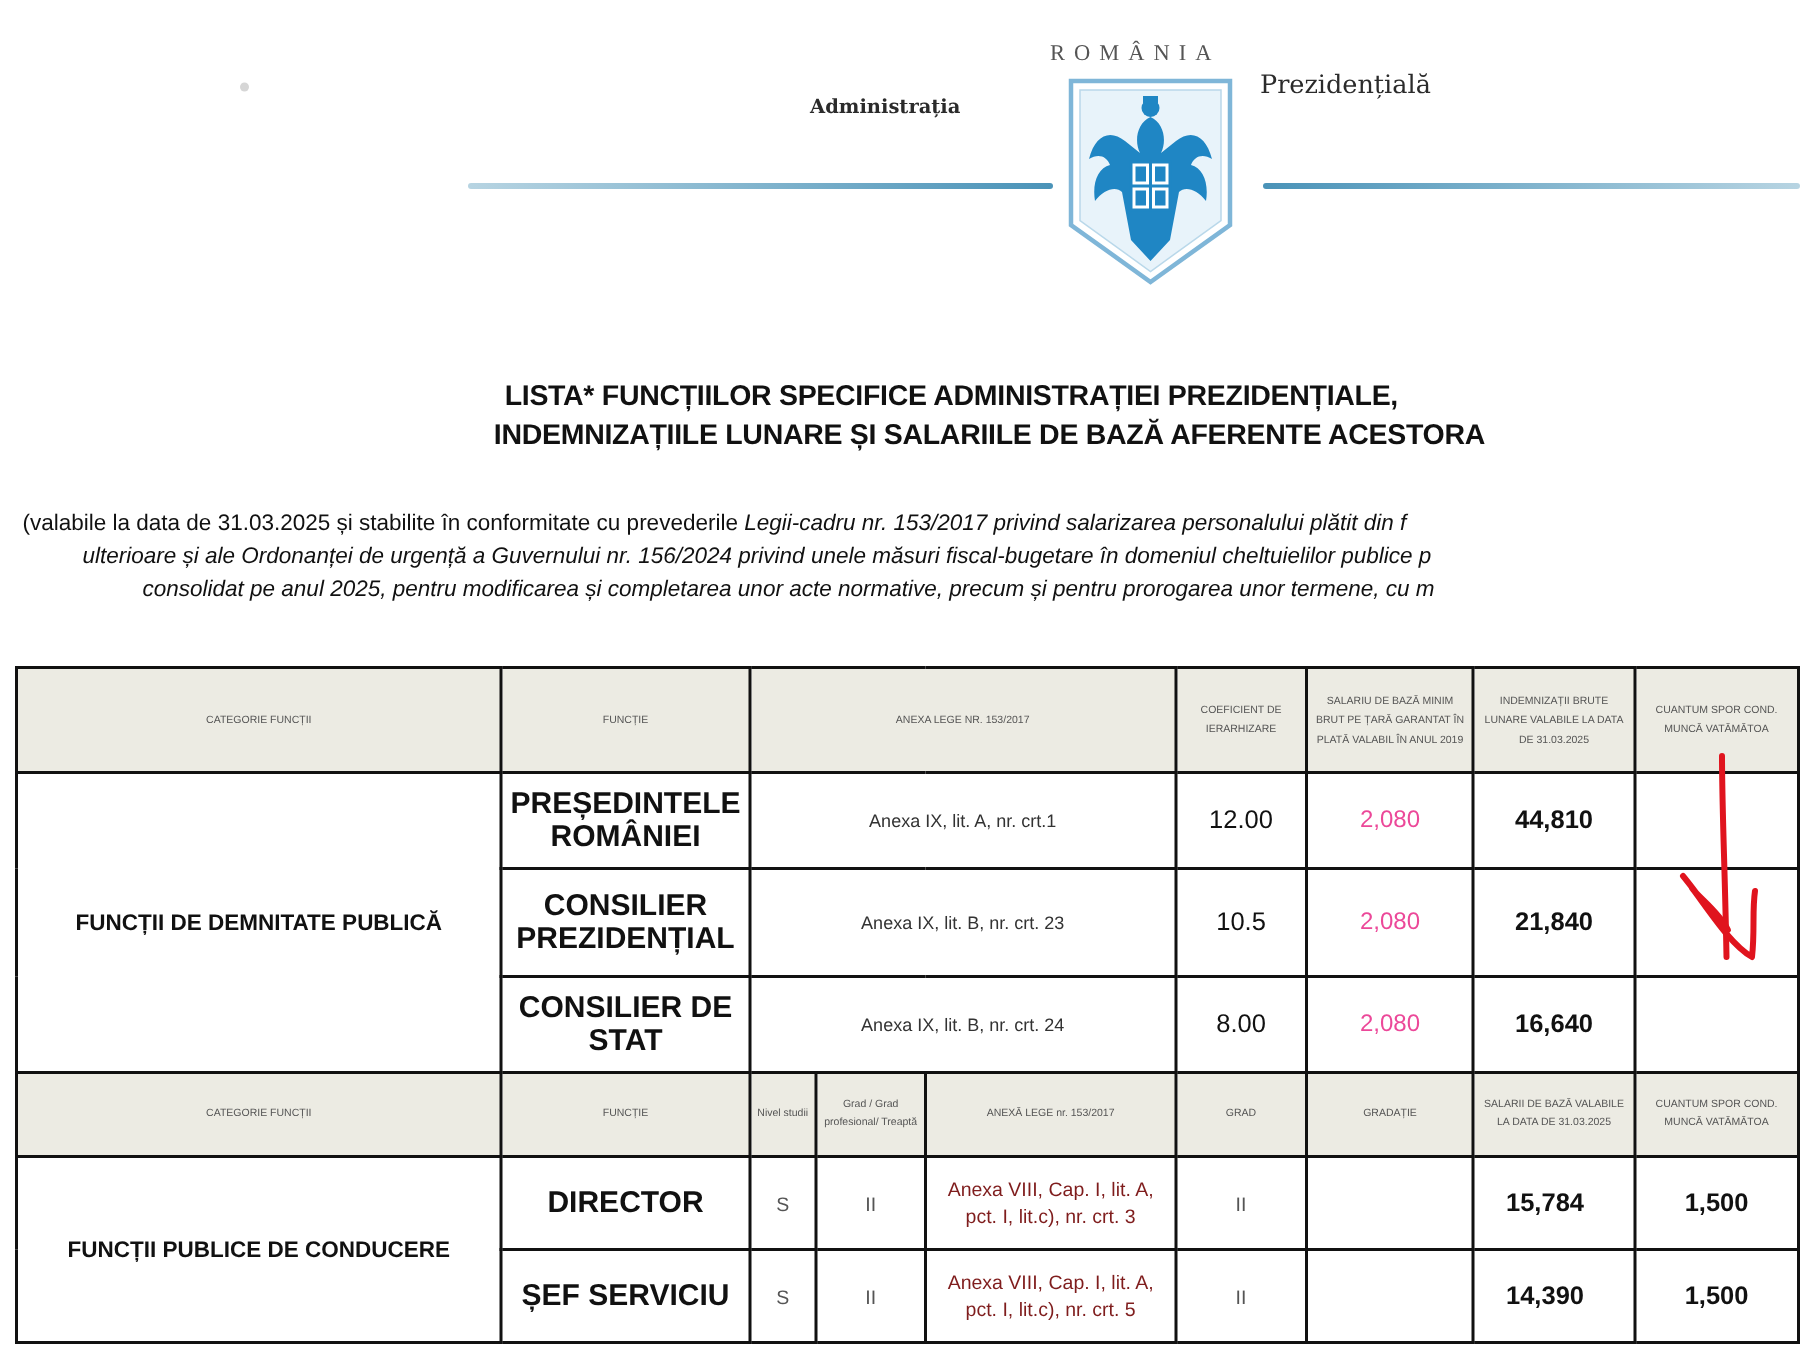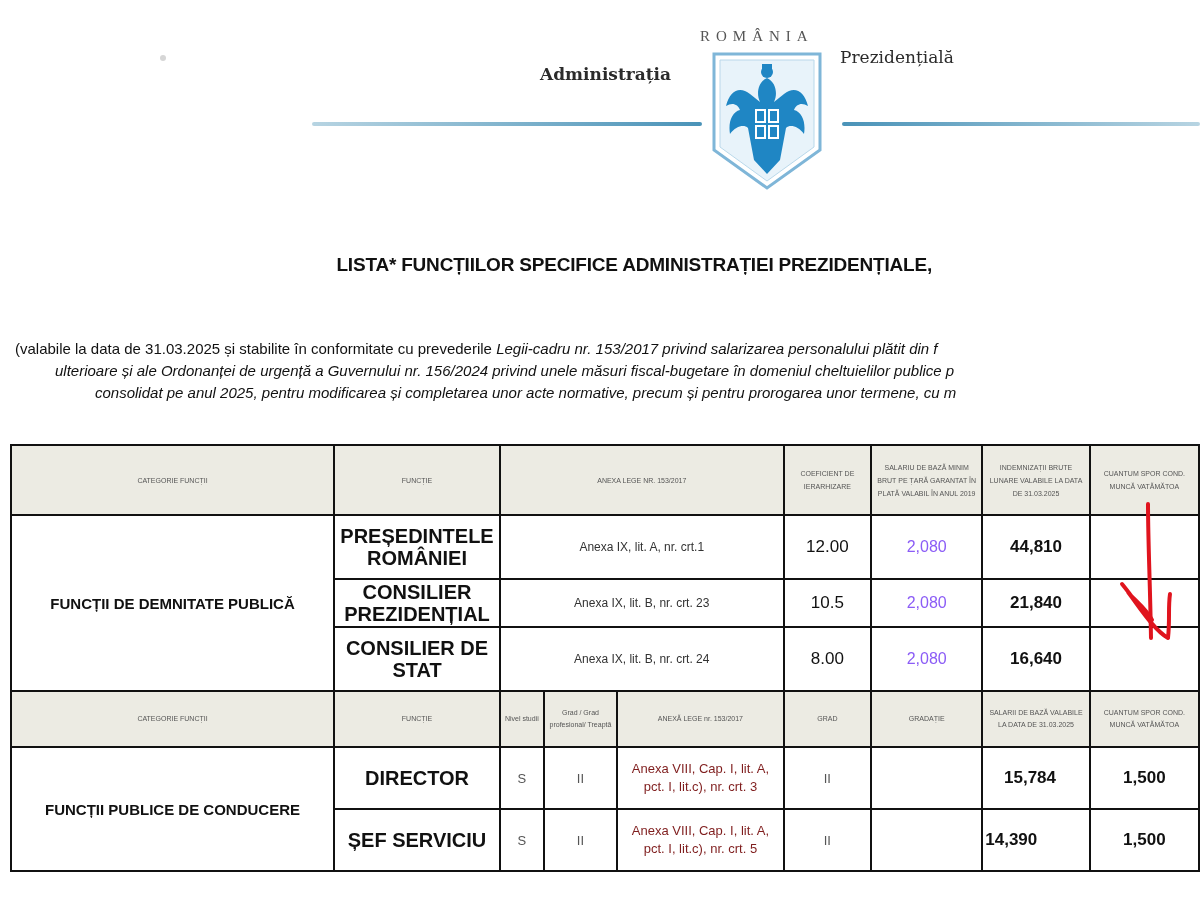--- a/index.html
+++ b/index.html
@@ -2,21 +2,21 @@
 <html><head>
 <meta charset="utf-8">
 <style>
   html, body { margin: 0; padding: 0; }
   body {
     width: 1200px; height: 900px; overflow: hidden; position: relative;
     background: #ffffff; font-family: "Liberation Sans", sans-serif; color: #111;
   }
   .dot { position: absolute; left: 160px; top: 55px; width: 6px; height: 6px; border-radius: 50%; background: #d6d6d6; }
   .romania { position: absolute; left: 700px; top: 28px; font-family: "Liberation Serif", serif; font-size: 15px; letter-spacing: 6px; color: #555; }
-  .admin { position: absolute; left: 540px; top: 64px; font-family: "DejaVu Serif", serif; font-weight: bold; font-size: 17px; color: #2b2b2b; }
+  .admin { position: absolute; left: 540px; top: 64px; font-family: "DejaVu Serif", serif; font-weight: bold; font-size: 13px; color: #2b2b2b; }
   .prez { position: absolute; left: 840px; top: 47px; font-family: "DejaVu Serif", serif; font-weight: normal; font-size: 17px; color: #2b2b2b; }
   .line-left { position: absolute; left: 312px; top: 122px; width: 390px; height: 4px;
     background: linear-gradient(to right, #b7d4e2, #4a93b8); border-radius: 2px; }
   .line-right { position: absolute; left: 842px; top: 122px; width: 358px; height: 4px;
     background: linear-gradient(to right, #4a93b8, #b7d4e2); border-radius: 2px; }
   .crest { position: absolute; left: 710px; top: 50px; width: 114px; height: 142px; }
   .title { position: absolute; left: 0; top: 252px; width: 996px; text-align: right; padding-right: 6px; box-sizing: border-box; }
   .title div { font-weight: bold; font-size: 19px; line-height: 26px; letter-spacing: -0.2px; }
   .title .l1 { padding-right: 58px; }
   .subtitle { position: absolute; left: 0; top: 338px; width: 1300px; font-size: 15px; line-height: 22px; }
@@ -28,21 +28,21 @@
 
   table.main { position: absolute; left: 10px; top: 444px; border-collapse: collapse; table-layout: fixed; }
   table.main td { border: 2px solid #111; text-align: center; vertical-align: middle; padding: 0 2px; overflow: hidden; }
   .hdr td { background: #ecebe3; color: #555; font-size: 7px; line-height: 13px; text-transform: uppercase; }
   .hdr2 td { background: #ecebe3; color: #555; font-size: 7px; line-height: 12px; }
   .cat { font-weight: bold; font-size: 15px; }
   .fn { font-weight: bold; font-size: 20px; line-height: 22px; }
   .anexa { font-size: 12px; color: #333; }
   .anexa2 { font-size: 13px; color: #7f1d1d; line-height: 18px; margin-left: 33px; }
   .num { font-size: 17px; }
-  .numg { font-size: 16px; color: #8b5cf6; }
+  .numg { font-size: 16px; color: #ec4899; }
   .numb { font-size: 17px; font-weight: bold; }
   .small { font-size: 13px; color: #555; }
   .arrow { position: absolute; left: 1110px; top: 500px; width: 90px; height: 150px; pointer-events: none; }
 </style>
 </head>
 <body>
 
 <div class="dot"></div>
 
 <div class="romania">ROMÂNIA</div>
@@ -61,20 +61,21 @@
   <line x1="57" y1="58" x2="57" y2="90" stroke="#1f86c4" stroke-width="2"></line>
   <line x1="44" y1="74" x2="70" y2="74" stroke="#1f86c4" stroke-width="2"></line>
   <rect x="47" y="61" width="7" height="10" fill="#1f86c4"></rect>
   <rect x="60" y="61" width="7" height="10" fill="#1f86c4"></rect>
   <rect x="47" y="77" width="7" height="10" fill="#1f86c4"></rect>
   <rect x="60" y="77" width="7" height="10" fill="#1f86c4"></rect>
 </svg>
 
 <div class="title">
   <div class="l1">LISTA* FUNCȚIILOR SPECIFICE ADMINISTRAȚIEI PREZIDENȚIALE,</div>
+  <div class="l2">INDEMNIZAȚIILE LUNARE ȘI SALARIILE DE BAZĂ AFERENTE ACESTORA</div>
 </div>
 
 <div class="subtitle">
   <div class="s1"><span>(valabile la data de 31.03.2025 și stabilite în conformitate cu prevederile </span><i>Legii-cadru nr. 153/2017 privind salarizarea personalului plătit din f</i></div>
   <div class="s2"><i>ulterioare și ale </i><i>Ordonanței de urgență a Guvernului nr. 156/2024 privind unele măsuri fiscal-bugetare în domeniul cheltuielilor publice p</i></div>
   <div class="s3"><i>consolidat pe anul 2025, pentru modificarea și completarea unor acte normative, precum și pentru prorogarea unor termene, cu m</i></div>
 </div>
 
 <table class="main">
   <colgroup>
@@ -102,21 +103,21 @@
 
   <tr style="height:64px">
     <td rowspan="3" class="cat">FUNCȚII DE DEMNITATE PUBLICĂ</td>
     <td class="fn"><span>PREȘEDINTELE</span><br><span>ROMÂNIEI</span></td>
     <td colspan="3" class="anexa">Anexa IX, lit. A, nr. crt.1</td>
     <td class="num">12.00</td>
     <td class="numg">2,080</td>
     <td class="numb">44,810</td>
     <td></td>
   </tr>
-  <tr style="height:48px">
+  <tr style="height:72px">
     <td class="fn"><span>CONSILIER</span><br><span>PREZIDENȚIAL</span></td>
     <td colspan="3" class="anexa">Anexa IX, lit. B, nr. crt. 23</td>
     <td class="num">10.5</td>
     <td class="numg">2,080</td>
     <td class="numb">21,840</td>
     <td></td>
   </tr>
   <tr style="height:64px">
     <td class="fn"><span>CONSILIER DE</span><br><span>STAT</span></td>
     <td colspan="3" class="anexa">Anexa IX, lit. B, nr. crt. 24</td>
@@ -149,21 +150,21 @@
     <td class="numb" style="padding-right:14px">15,784</td>
     <td class="numb">1,500</td>
   </tr>
   <tr style="height:62px">
     <td class="fn">ȘEF SERVICIU</td>
     <td class="small">S</td>
     <td class="small">II</td>
     <td class="anexa2"><span>Anexa VIII, Cap. I, lit. A,</span><br><span>pct. I, lit.c), nr. crt. 5</span></td>
     <td class="small">II</td>
     <td></td>
-    <td class="numb" style="text-align:left;padding-right:14px">14,390</td>
+    <td class="numb" style="text-align:center;padding-right:14px">14,390</td>
     <td class="numb">1,500</td>
   </tr>
 </tbody>
   </table>
 
 <svg class="arrow" viewBox="0 0 90 150">
   <path d="M38 4 C38 40 40 80 41 138" fill="none" stroke="#e0141e" stroke-width="4" stroke-linecap="round"></path>
   <path d="M12 84 C22 96 32 112 42 120 C36 108 22 98 18 92 C30 108 44 130 58 138 C60 120 58 108 60 94" fill="none" stroke="#e0141e" stroke-width="4" stroke-linecap="round" stroke-linejoin="round"></path>
 </svg>
 

